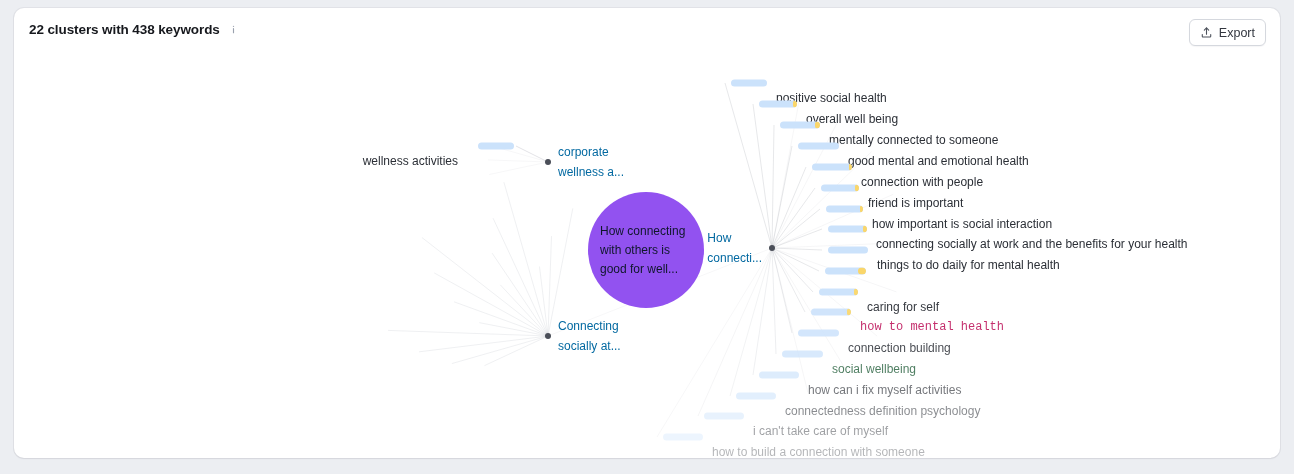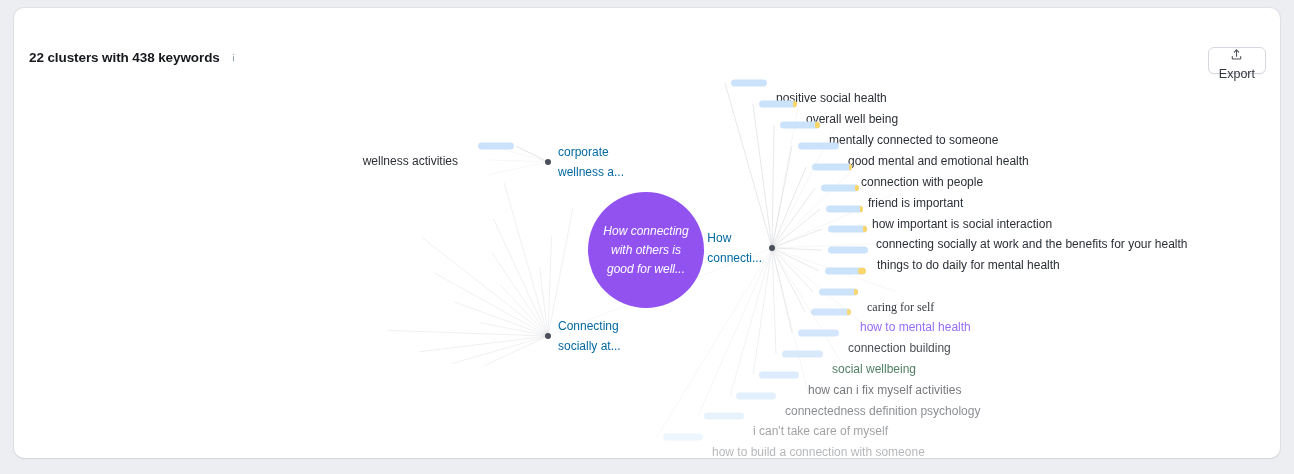--- a/index.html
+++ b/index.html
@@ -25,21 +25,20 @@
     background: #ffffff;
     border-radius: 10px;
     box-shadow: 0 1px 2px rgba(16,24,40,0.06), 0 0 0 1px rgba(16,24,40,0.05);
     overflow: hidden;
   }
   .card-header {
     position: absolute;
     left: 0; top: 0;
     width: 100%;
     height: 46px;
-    margin-top: 28px;
   }
   .title-wrap {
     position: absolute;
     left: 15px;
     top: 14px;
     display: flex;
     align-items: center;
     gap: 7px;
   }
   .card-title {
@@ -67,21 +66,20 @@
     gap: 6px;
     height: 25px;
     padding: 0 10px;
     background: #ffffff;
     border: 1px solid #d5d8de;
     border-radius: 6px;
     font-size: 12.5px;
     color: #32363f;
     cursor: pointer;
     box-shadow: 0 1px 1px rgba(16,24,40,0.04);
-    flex-direction: column;
   }
   .export-icon {
     display: inline-flex;
     width: 13px;
     height: 13px;
     color: #4c515b;
   }
 
   
   .graph {
@@ -120,29 +118,28 @@
   .node-label.left  { transform: translate(-100%, -50%); }
 
   
   .bubble {
     position: absolute;
     border-radius: 50%;
     background: #9252f0;
     display: flex;
     align-items: center;
     justify-content: center;
-    text-align: center;
-    color: #ffffff;
+    text-align: left;
+    color: #0f172a;
     font-size: 12px;
     line-height: 19px;
     transform: translate(-50%, -50%);
     cursor: pointer;
     padding: 0 12px;
     box-sizing: border-box;
-    font-style: italic;
   }
 
   
   .kw-row {
     position: absolute;
     display: flex;
     align-items: center;
     gap: 9px;
     transform: translateY(-50%);
     white-space: nowrap;
@@ -314,28 +311,28 @@
         <div class="kw-bar" style="position: absolute; left: 814px; top: 196px; width: 40px; transform: translateY(-50%); background: rgb(203, 226, 251); opacity: 1;"></div>
         <div class="kw-row" style="left: 863px; top: 196px; opacity: 1;">
           <span class="kw-label" style="color: rgb(43, 47, 54);">things to do daily for mental health</span>
         </div>
         <div class="kw-bar" style="position: absolute; left: 811px; top: 217px; width: 41px; transform: translateY(-50%); background: rgb(203, 226, 251); opacity: 1;">
           <div class="accent" style="width: 8px; background: rgb(250, 214, 106);"></div>
         </div>
         <div class="kw-bar" style="position: absolute; left: 805px; top: 238px; width: 39px; transform: translateY(-50%); background: rgb(203, 226, 251); opacity: 0.95;">
           <div class="accent" style="width: 4px; background: rgb(250, 214, 106);"></div>
         </div>
-        <div class="kw-row" style="left: 853px; top: 238px; opacity: 0.95; font-family: Liberation Serif, serif;">
+        <div class="kw-row" style="left: 853px; top: 238px; opacity: 0.95;">
           <span class="kw-label" style="color: rgb(43, 47, 54);">caring for self</span>
         </div>
         <div class="kw-bar" style="position: absolute; left: 797px; top: 258px; width: 40px; transform: translateY(-50%); background: rgb(203, 226, 251); opacity: 0.9;">
           <div class="accent" style="width: 4px; background: rgb(250, 214, 106);"></div>
         </div>
         <div class="kw-row" style="left: 846px; top: 258px; opacity: 0.9;">
-          <span class="kw-label" style="color: #8b5cf6;">how to mental health</span>
+          <span class="kw-label" style="color: #be185d; font-family: Liberation Mono, monospace;">how to mental health</span>
         </div>
         <div class="kw-bar" style="position: absolute; left: 784px; top: 279px; width: 41px; transform: translateY(-50%); background: rgb(203, 226, 251); opacity: 0.85;"></div>
         <div class="kw-row" style="left: 834px; top: 279px; opacity: 0.85;">
           <span class="kw-label" style="color: rgb(43, 47, 54);">connection building</span>
         </div>
         <div class="kw-bar" style="position: absolute; left: 768px; top: 300px; width: 41px; transform: translateY(-50%); background: rgb(203, 226, 251); opacity: 0.75;"></div>
         <div class="kw-row" style="left: 818px; top: 300px; opacity: 0.75;">
           <span class="kw-label" style="color: #14532d;">social wellbeing</span>
         </div>
         <div class="kw-bar" style="position: absolute; left: 745px; top: 321px; width: 40px; transform: translateY(-50%); background: rgb(203, 226, 251); opacity: 0.65;"></div>

